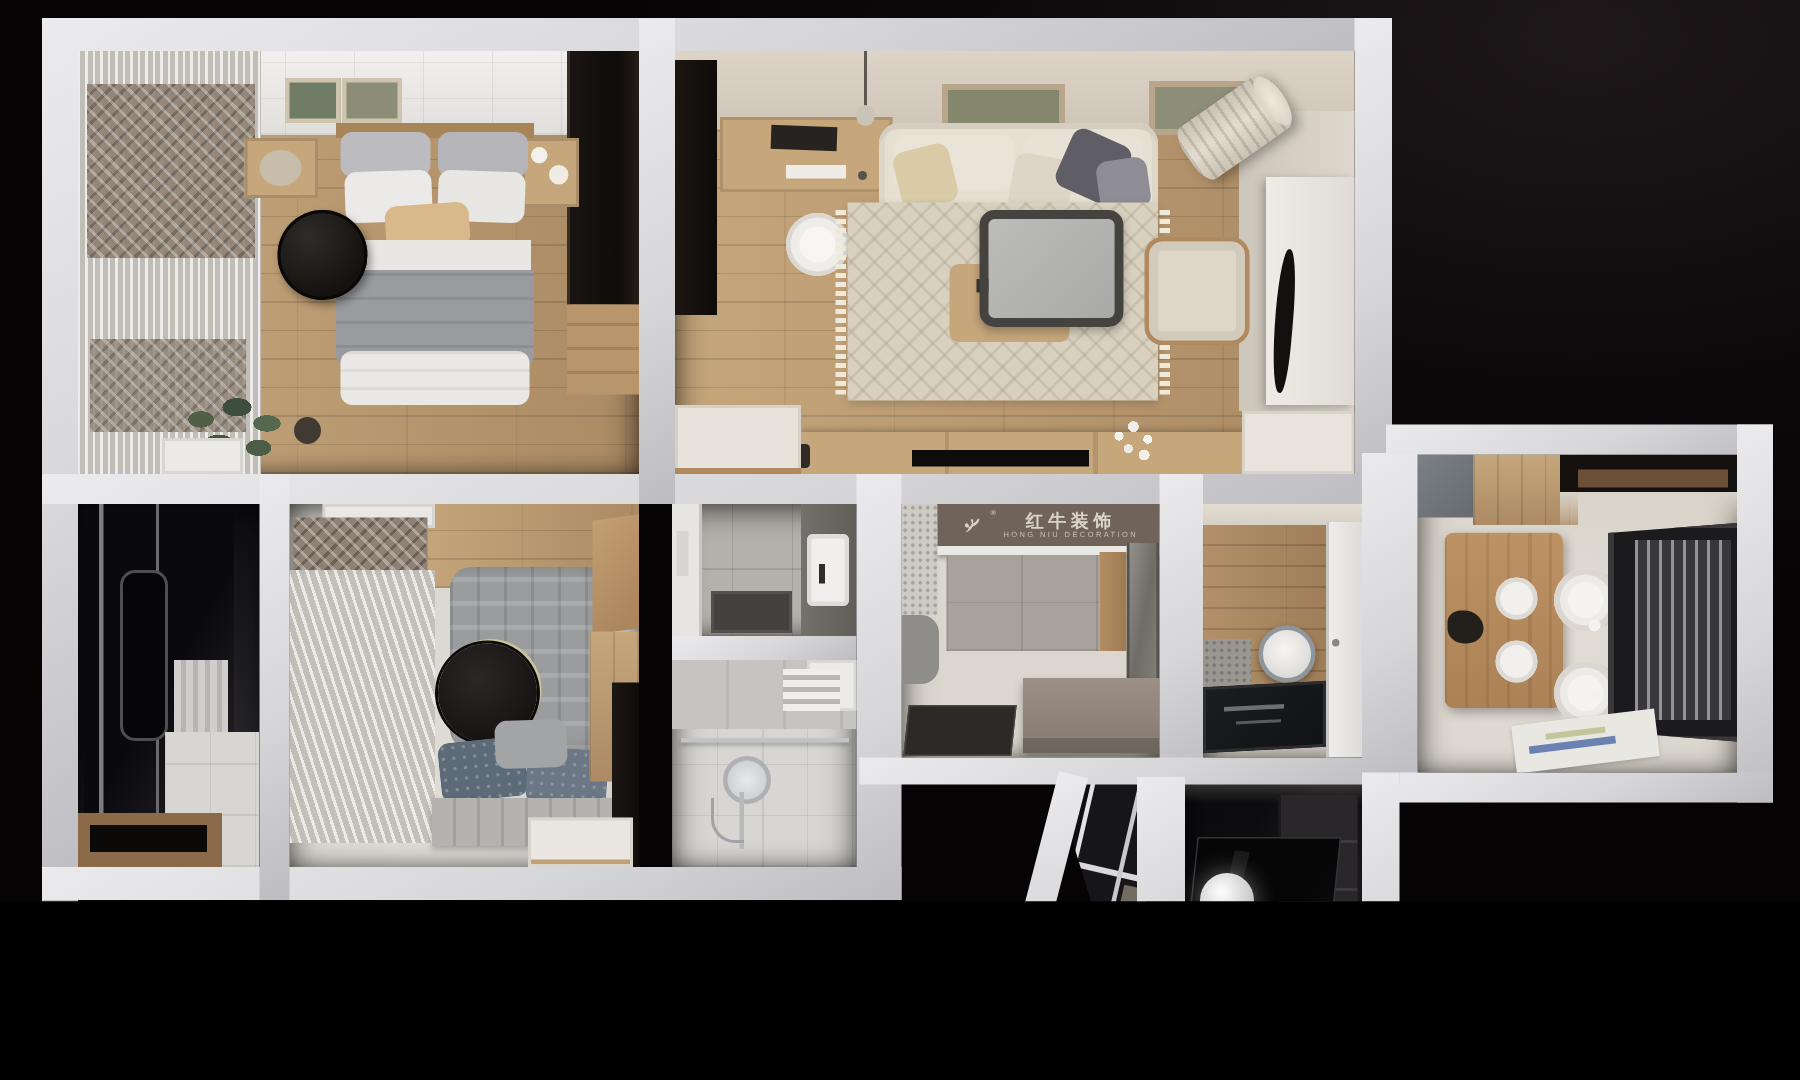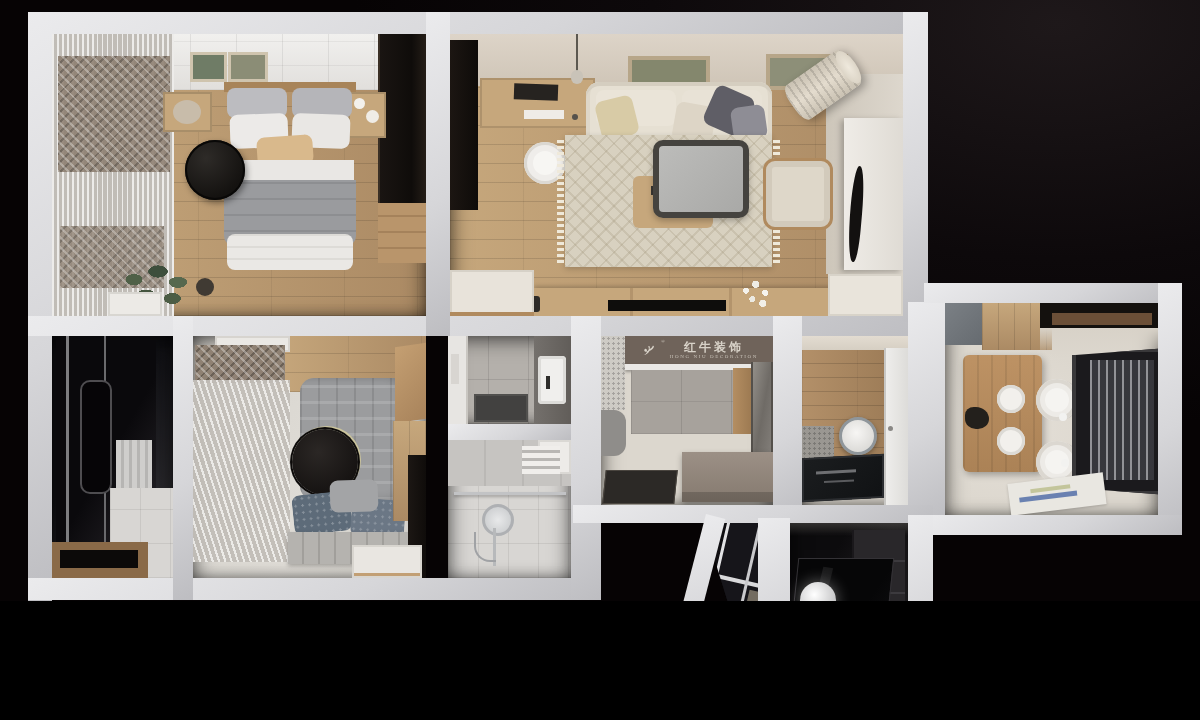--- a/index.html
+++ b/index.html
@@ -1,17 +1,17 @@
 <!DOCTYPE html>
 <html style="--bg: #070405; --wall-hi: #ebebed; --wall: #d6d6d9; --wall-lo: #bdbdc1; --wood: #ab8a64; --wood-light: #c6a77c; --wood-dark: #8a6a48; --cream: #dcd7ce; --tile-gray: #b4b0ab; --tile-light: #d8d6d3; --dark-room: #131215; --logo-wall: #6f635a; --logo-ink: #d8d2c8; --sofa: #e6e0d3; --rug: #d8d1c0; --duvet: #9a9b9e; --tan: #d9b98c; --charcoal: #1c1a19; --slate: #5f5e66; --denim: #5d6b79;"><head>
 <meta charset="utf-8">
 <style>
   html,body{margin:0;padding:0;background:#000;}
   #stage{position:relative;width:1200px;height:601px;overflow:hidden;
-    font-family:Liberation Serif, serif;
+    font-family:Liberation Sans, sans-serif;
     background:radial-gradient(900px 520px at 88% 4%, #1e181a 0%, #0d090b 45%, #060304 78%);}
   .wall{position:absolute;background:linear-gradient(150deg,var(--wall-hi) 0%,var(--wall) 58%,var(--wall-lo) 100%);}
   .room{position:absolute;overflow:hidden;
     box-shadow:inset 0 14px 20px -10px rgba(0,0,0,.55),inset 0 -10px 16px -10px rgba(0,0,0,.45),
                inset 14px 0 20px -12px rgba(0,0,0,.5),inset -14px 0 20px -12px rgba(0,0,0,.5);}
   .f{position:absolute;}
   .rd{border-radius:8px;}
   .planks-h{background:
       repeating-linear-gradient(0deg, rgba(0,0,0,.12) 0 1px, rgba(0,0,0,0) 1px 19px),
       repeating-linear-gradient(90deg, rgba(0,0,0,.06) 0 1px, rgba(0,0,0,0) 1px 73px),

